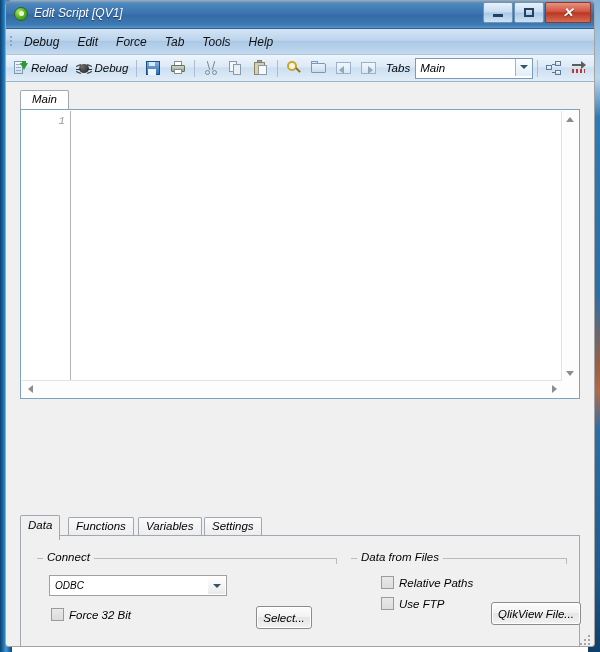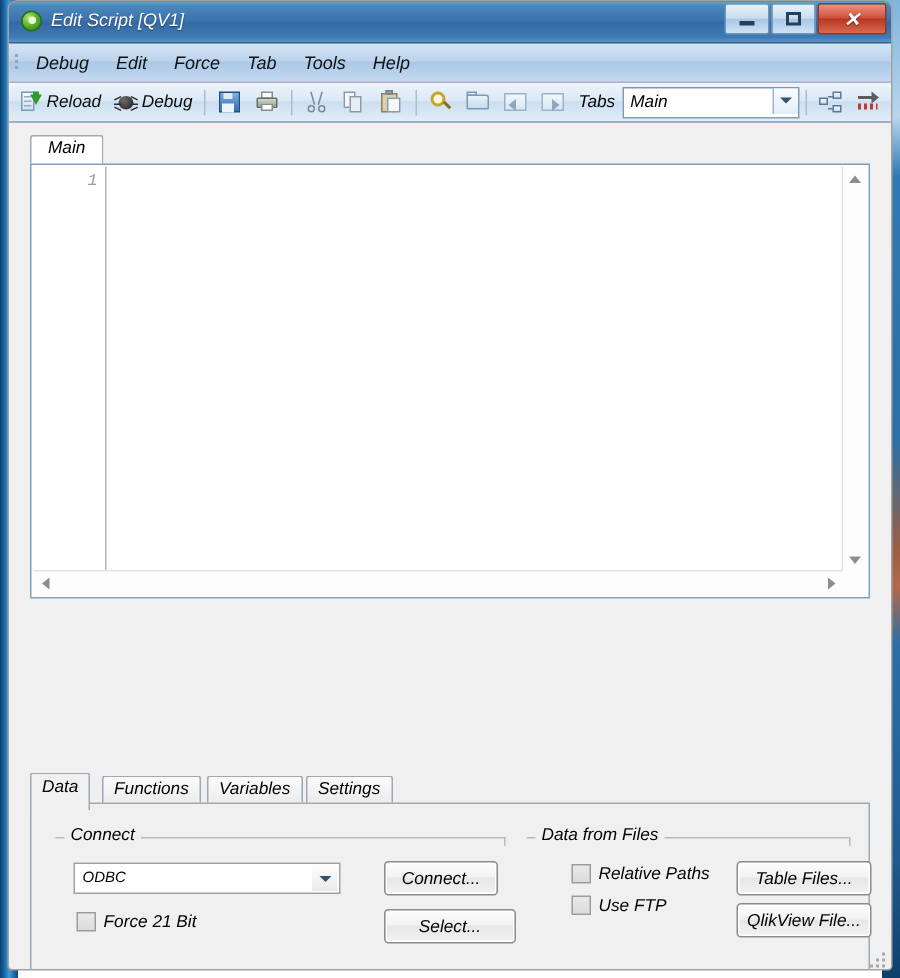--- a/index.html
+++ b/index.html
@@ -517,50 +517,44 @@
         <div class="g-rule-r"></div>
         <div class="g-title">Connect</div>
 
         <div class="combo" style="left:12px; top:17px; width:178px;">
           <span class="val">ODBC</span>
           <span class="dd">
             <span class="caret-down"></span>
           </span>
         </div>
 
-        <div class="btn" style="left:219px; top:16px; width:76px;">
-          <span>Connect...</span>
-        </div>
-        <div class="btn" style="left:219px; top:48px; width:88px;">
+        <div class="btn" style="left:219px; top:48px; width:56px;">
           <span>Select...</span>
         </div>
 
         <div class="chk" style="left:14px; top:50px;">
           <span class="box"></span>
-          <span>Force 21 Bit</span>
+          <span>Force 32 Bit</span>
         </div>
       </div>
 
       <div class="group" style="left:330px; top:22px; width:216px; height:100px;">
         <div class="g-rule"></div>
         <div class="g-rule-r"></div>
         <div class="g-title">Data from Files</div>
 
         <div class="chk" style="left:30px; top:18px;text-align:right;">
           <span class="box"></span>
           <span>Relative Paths</span>
         </div>
         <div class="chk" style="left:30px; top:39px;">
           <span class="box"></span>
           <span>Use FTP</span>
         </div>
 
-        <div class="btn" style="left:140px; top:16px; width:90px;">
-          <span>Table Files...</span>
-        </div>
         <div class="btn" style="left:140px; top:44px; width:90px;">
           <span>QlikView File...</span>
         </div>
 
       </div>
     </div>
 
     <div class="grip-corner">
       <i style="right:0;bottom:0"></i>
         <i style="right:4px;bottom:0"></i>

